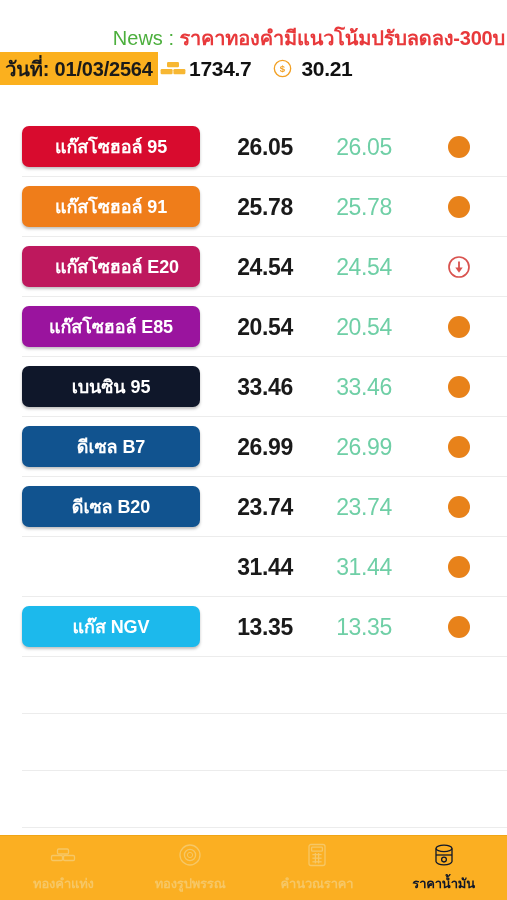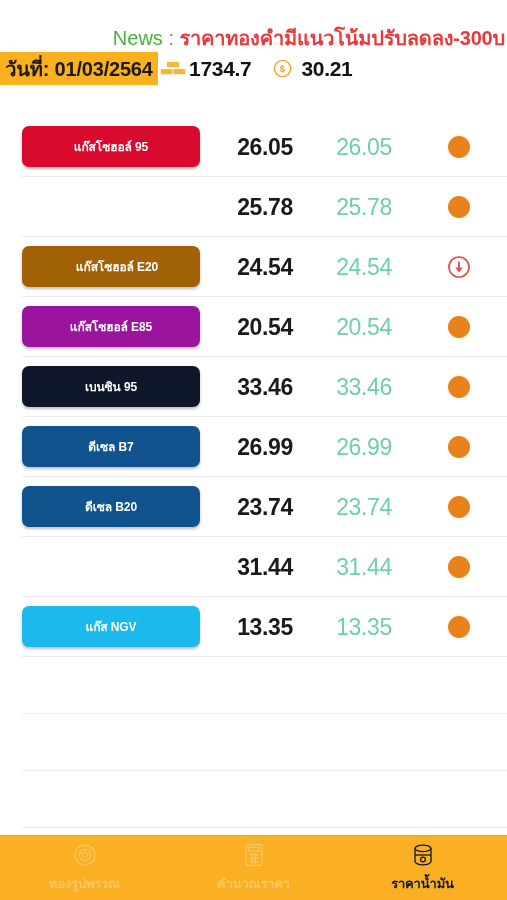--- a/index.html
+++ b/index.html
@@ -60,21 +60,21 @@
   }
   .row::after {
     content: ""; position: absolute; left: 0; bottom: -1px; width: 22px; height: 1px;
     background: #ffffff;
   }
   .row.empty { height: 57px; }
   .pill {
     position: absolute; left: 22px; top: 9px; width: 178px; height: 41px;
     border-radius: 7px; color: #ffffff;
     display: flex; align-items: center; justify-content: center;
-    font-size: 12px; font-weight: 700; letter-spacing: -0.1px;
+    font-size: 18px; font-weight: 700; letter-spacing: -0.1px;
     box-shadow: 0 2px 3px rgba(0,0,0,0.25);
   }
   .price-today {
     position: absolute; left: 215px; top: 0; width: 100px; height: 60px;
     display: flex; align-items: center; justify-content: center;
     font-size: 23px; font-weight: 700; color: #1a1a1a; letter-spacing: -0.4px;
   }
   .price-tmr {
     position: absolute; left: 318px; top: 0; width: 92px; height: 60px;
     display: flex; align-items: center; justify-content: center;
@@ -143,28 +143,29 @@
   <div class="rows" id="rows">
       <div class="row">
         <div class="pill" style="background: rgb(216, 11, 46);">แก๊สโซฮอล์ 95</div>
         <div class="price-today" style="color: rgb(26, 26, 26);">26.05</div>
         <div class="price-tmr" style="color: rgb(111, 207, 166);">26.05</div>
         <div class="change">
           <span class="dot-same" style="background:#E8821A"></span>
         </div>
       </div>
       <div class="row">
+        <div class="pill" style="background: rgb(239, 125, 26);">แก๊สโซฮอล์ 91</div>
         <div class="price-today" style="color: rgb(26, 26, 26);">25.78</div>
         <div class="price-tmr" style="color: rgb(111, 207, 166);">25.78</div>
         <div class="change">
           <span class="dot-same" style="background:#E8821A"></span>
         </div>
       </div>
       <div class="row">
-        <div class="pill" style="background: #a16207; padding-left: 12px;">แก๊สโซฮอล์ E20</div>
+        <div class="pill" style="background: #be185d; padding-left: 12px;">แก๊สโซฮอล์ E20</div>
         <div class="price-today" style="color: rgb(26, 26, 26);">24.54</div>
         <div class="price-tmr" style="color: rgb(111, 207, 166);">24.54</div>
         <div class="change">
           <span>
             <svg class="icon-down" viewBox="0 0 24 24">
               <circle cx="12" cy="12" r="10" fill="none" stroke="#D9534F" stroke-width="1.7"></circle>
               <line x1="12" y1="6.6" x2="12" y2="16" stroke="#D9534F" stroke-width="1.8"></line>
               <polygon points="12,17.8 8.3,12.6 15.7,12.6" fill="#D9534F"></polygon>
             </svg>
           </span>
@@ -216,20 +217,30 @@
         <div class="change">
           <span class="dot-same" style="background:#E8821A"></span>
         </div>
       </div>
       <div class="row empty"></div>
       <div class="row empty"></div>
       <div class="row empty"></div>
     </div>
 
   <div class="tabbar" id="tabbar">
+      <div class="tab">
+        <span>
+          <svg class="tab-icon" viewBox="0 0 26 20" fill="none" stroke="currentColor" stroke-width="1.3">
+            <rect x="7.5" y="4" width="11" height="5" rx="1.2"></rect>
+            <rect x="1.5" y="10.5" width="11" height="5" rx="1.2"></rect>
+            <rect x="13.5" y="10.5" width="11" height="5" rx="1.2"></rect>
+          </svg>
+        </span>
+        <span class="tab-label">ทองคำแท่ง</span>
+      </div>
       <div class="tab">
         <span>
           <svg class="tab-icon" viewBox="0 0 26 26" fill="none" stroke="currentColor" stroke-width="1.3">
             <circle cx="13" cy="13" r="10"></circle>
             <circle cx="13" cy="13" r="5.6"></circle>
             <path d="M10.4 13 a2.6 2.6 0 1 1 5.2 0 a2.6 2.6 0 1 1 -5.2 0" stroke-width="1"></path>
           </svg>
         </span>
         <span class="tab-label">ทองรูปพรรณ</span>
       </div>

